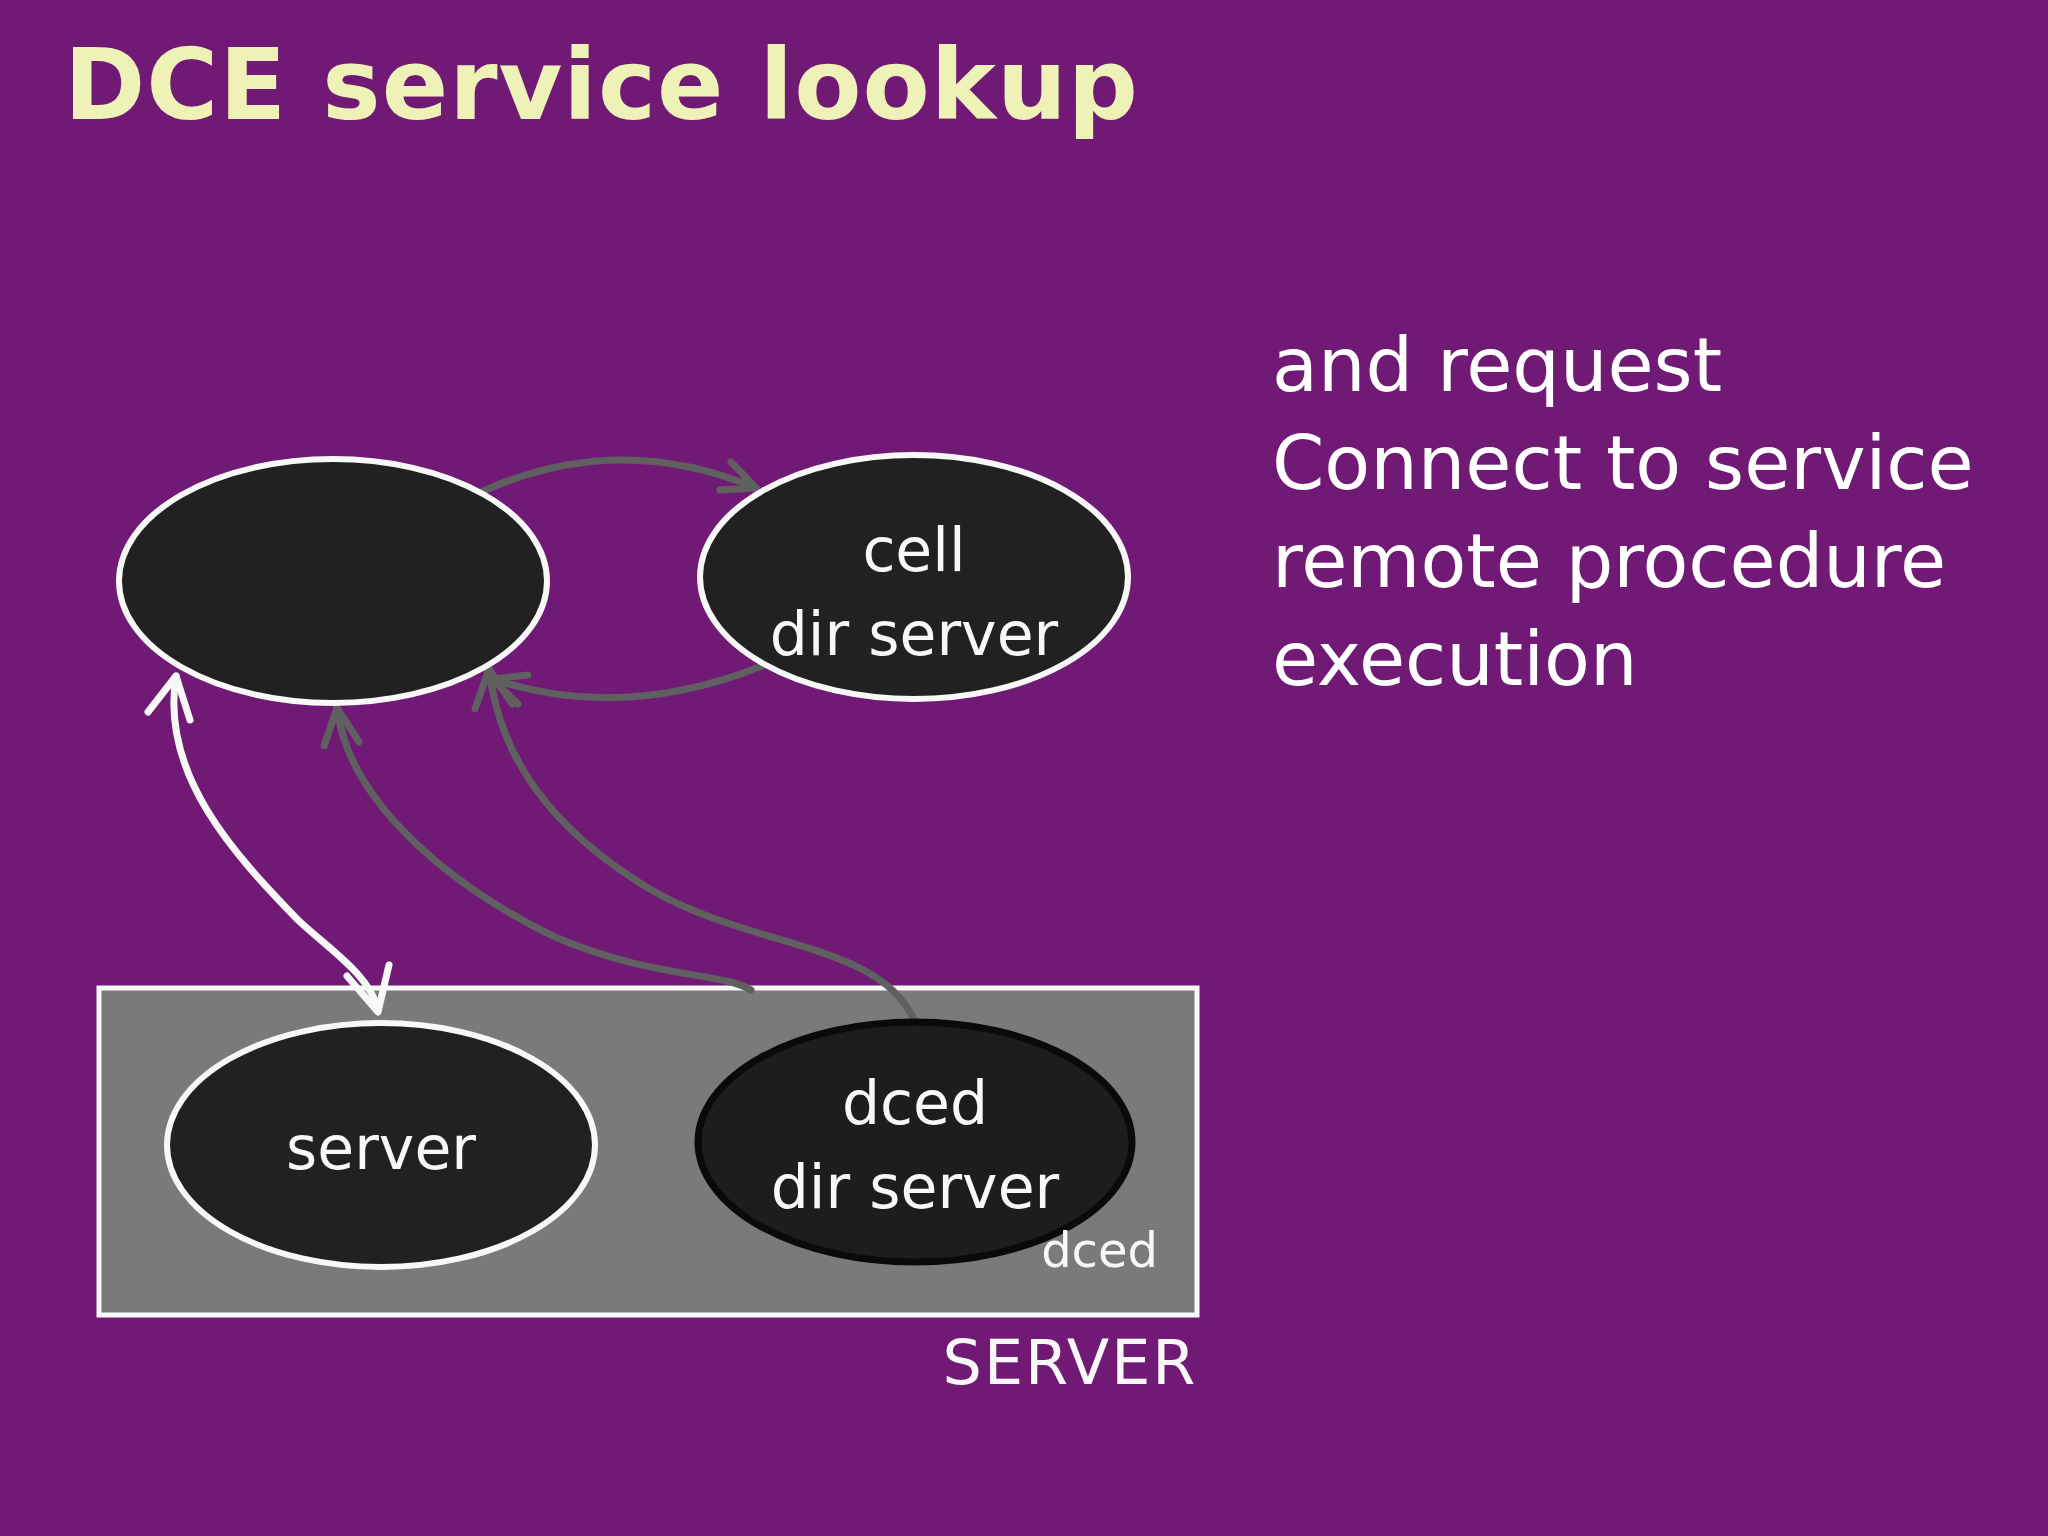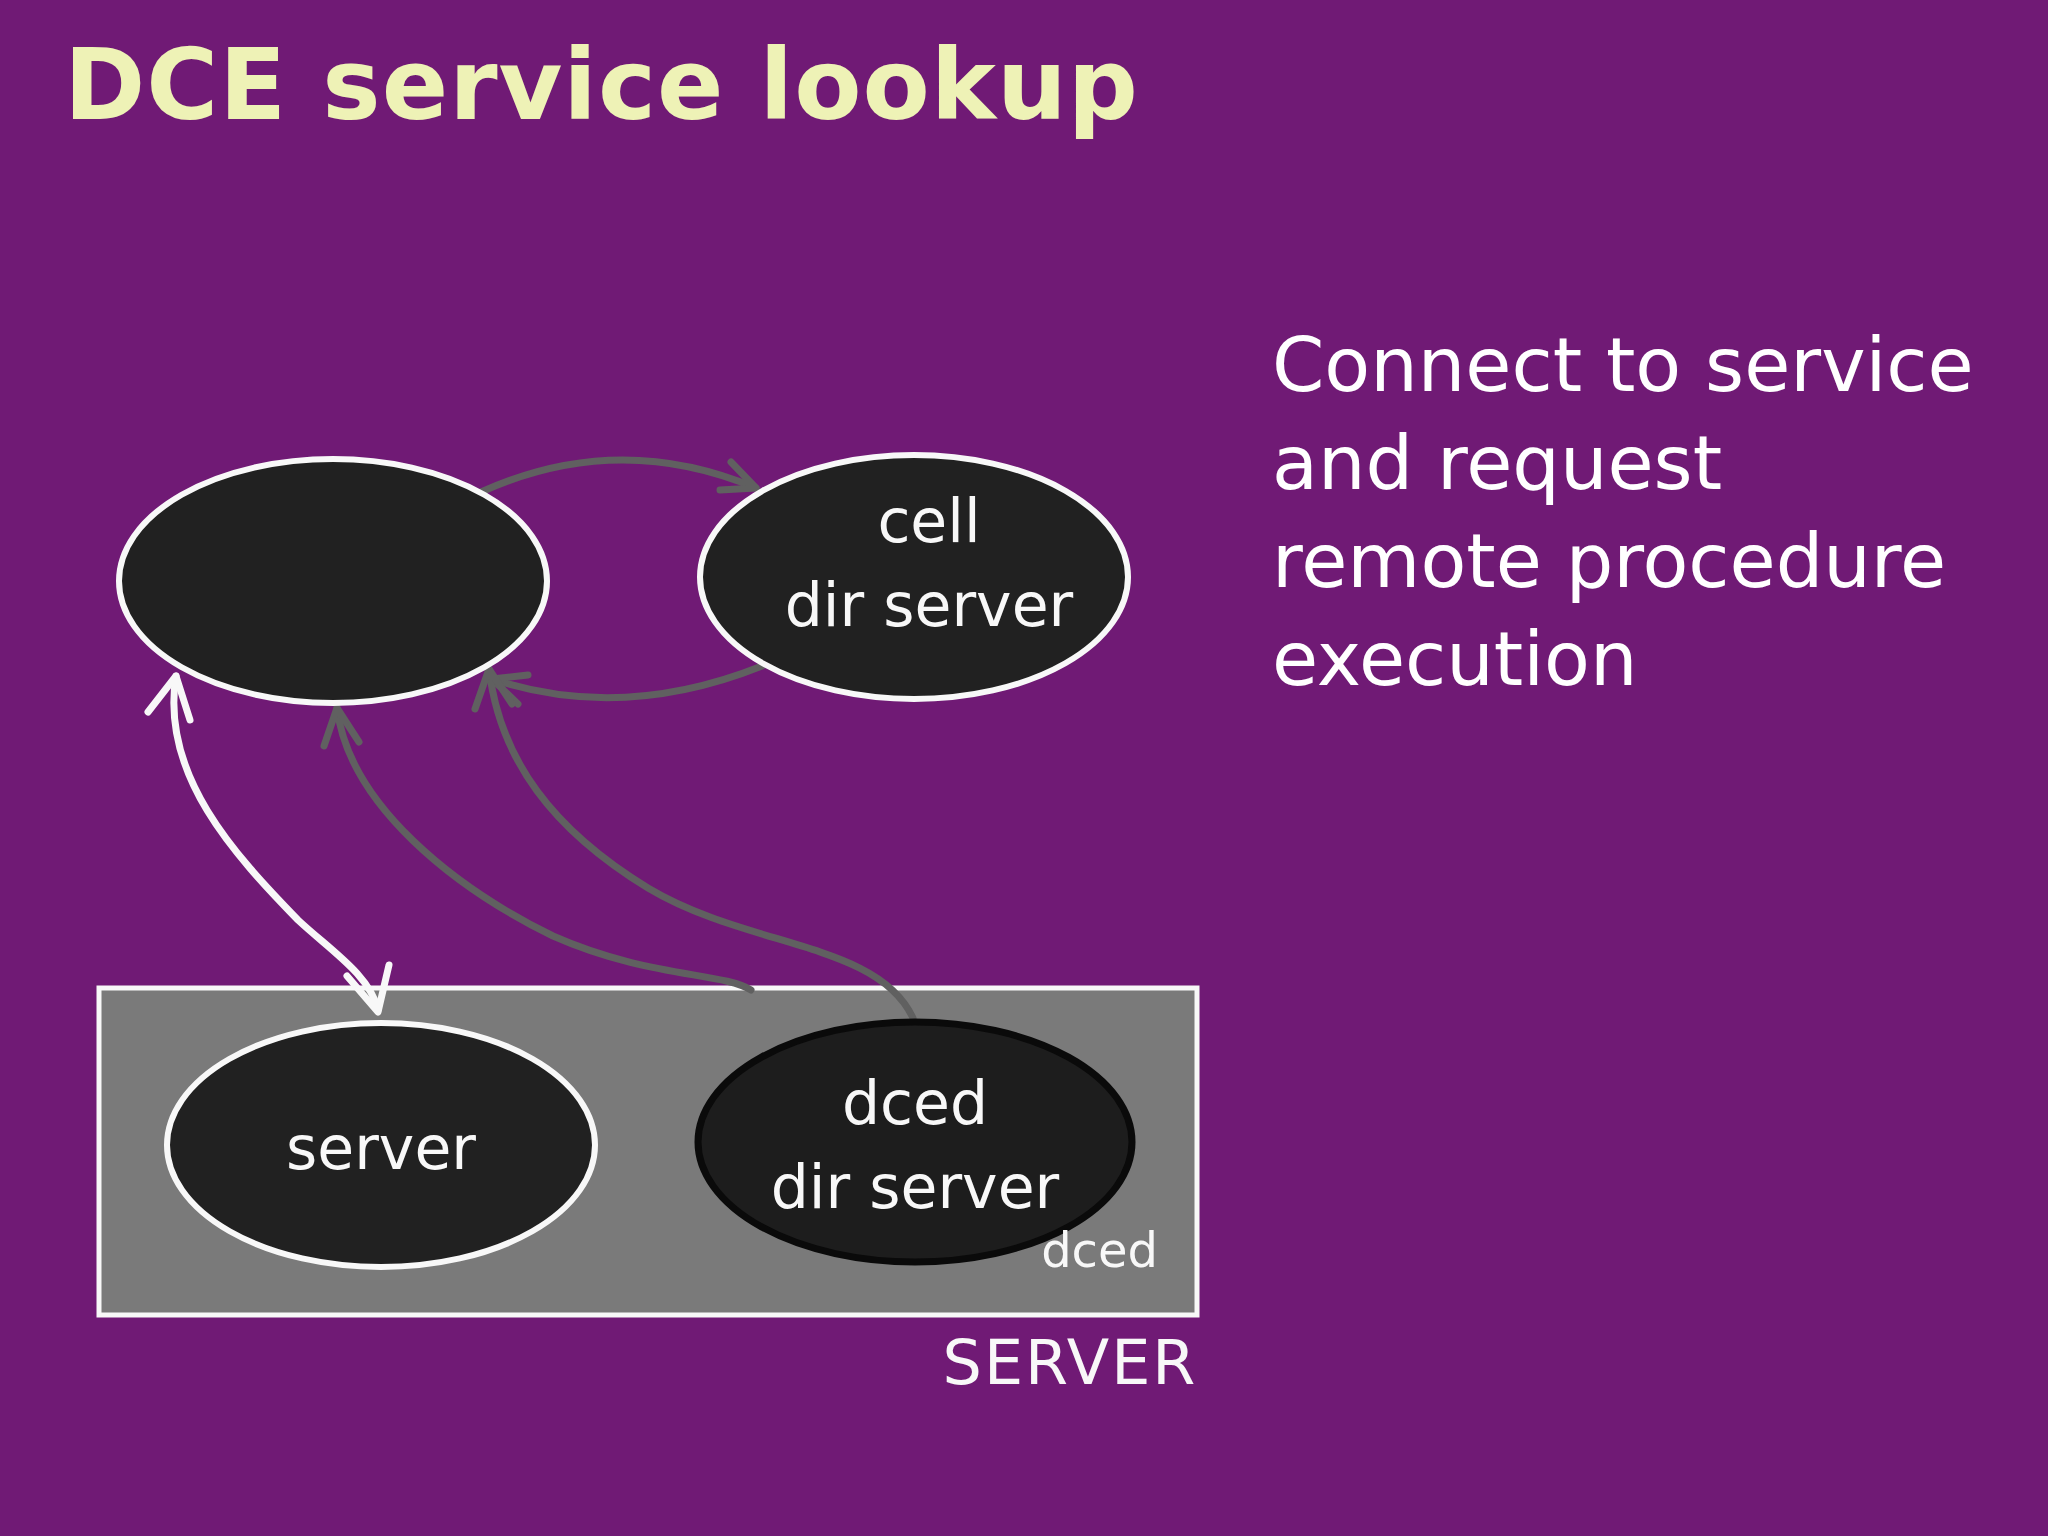--- a/index.html
+++ b/index.html
@@ -97,38 +97,38 @@
     <path d="M 190 720 L 176 676 L 148 712" fill="none" stroke="#f8f8f8" stroke-width="7" stroke-linecap="round" stroke-linejoin="round"></path>
     <path d="M 347 976 L 378 1012 L 389 965" fill="none" stroke="#f8f8f8" stroke-width="7" stroke-linecap="round" stroke-linejoin="round"></path>
 
     <ellipse cx="333" cy="581" rx="214" ry="122" fill="#212121" stroke="#f8f8f8" stroke-width="6"></ellipse>
     <ellipse cx="914" cy="577" rx="214" ry="122" fill="#212121" stroke="#f8f8f8" stroke-width="6"></ellipse>
     <ellipse cx="381" cy="1145" rx="214" ry="122" fill="#212121" stroke="#f8f8f8" stroke-width="6"></ellipse>
     <ellipse cx="915" cy="1142" rx="217" ry="120" fill="#1d1d1d" stroke="#0a0a0a" stroke-width="7"></ellipse>
   </svg>
 
 
-  <div class="node-label" style="left:914px; top:563px;margin-left:15px;">
+  <div class="node-label" style="left:914px; top:592px;">
     <div>cell</div>
     <div>dir server</div>
   </div>
 
   <div class="node-label" style="left:381px; top:1148px;">
     <div>server</div>
   </div>
 
   <div class="node-label" style="left:915px; top:1145px;">
     <div>dced</div>
     <div>dir server</div>
   </div>
 
   <div class="dced-label">dced</div>
 
   <div class="server-caption">SERVER</div>
 
   <div class="side-note">
+    <div>and request</div>
     <div>Connect to service</div>
-    <div>and request</div>
     <div>remote procedure</div>
     <div>execution</div>
   </div>
 
 </div>
 
 </body></html>

